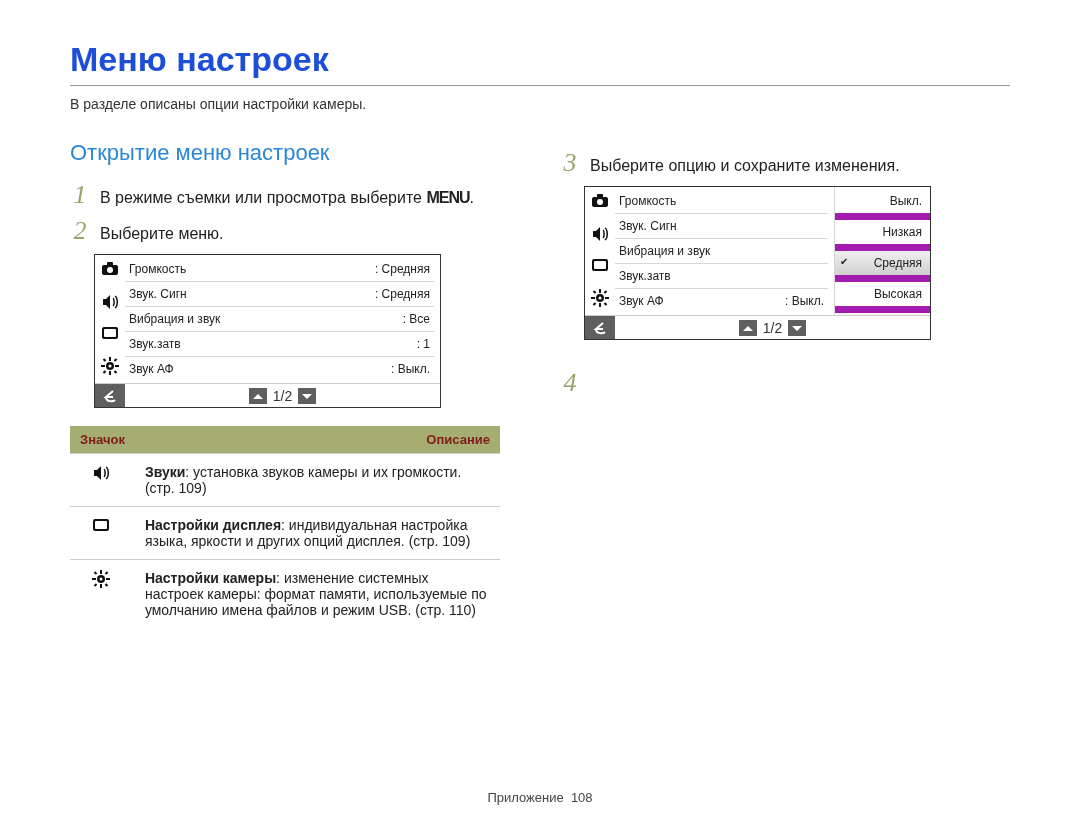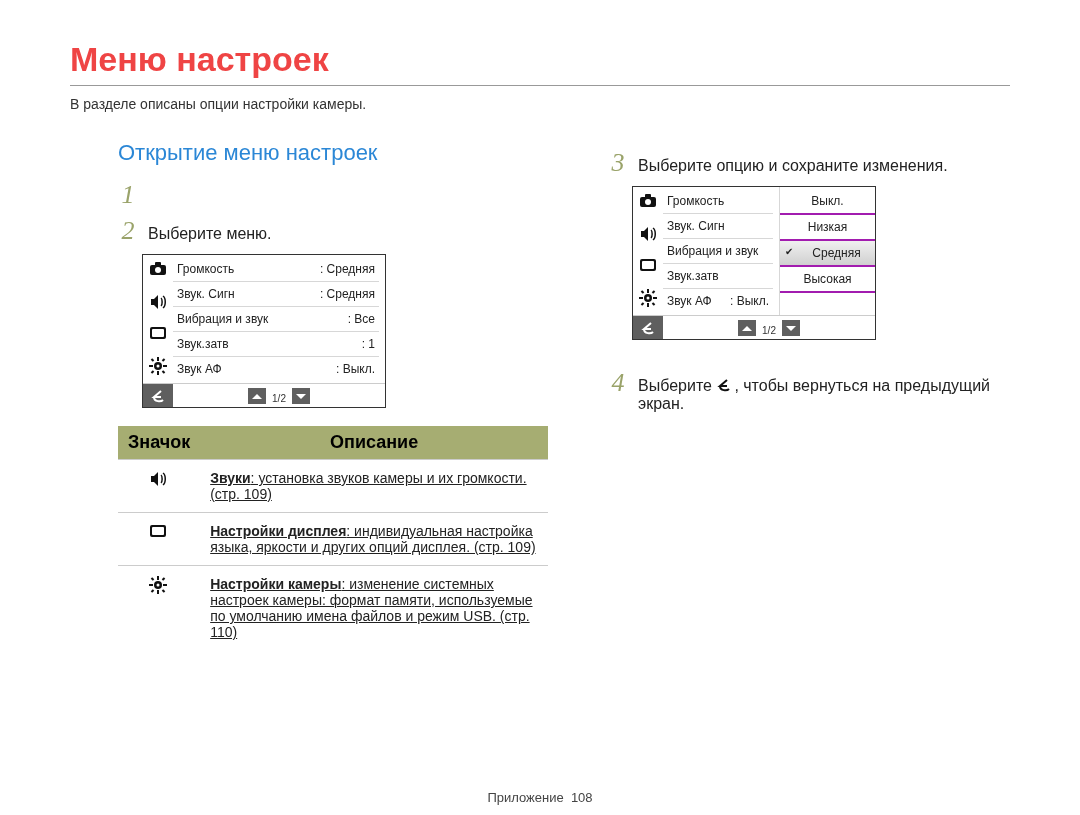--- a/index.html
+++ b/index.html
@@ -11,40 +11,40 @@
     background: #fff;
     font-family: Arial, "Helvetica Neue", sans-serif;
     color: #222;
     font-size: 15px;
     position: relative;
   }
   .page {
     padding: 40px 70px 0 70px;
   }
   h1.title {
-    color: #ef4444;
+    color: #1d4ed8;
     font-size: 34px;
     font-weight: 700;
     margin: 0 0 6px 0;
   }
   hr.title-rule {
     border: none;
     border-top: 1px solid #999;
     margin: 0 0 10px 0;
   }
   .subtitle {
     font-size: 14px;
     color: #333;
     margin: 0 0 28px 0;
   }
   .columns {
     display: flex;
     gap: 40px;
   }
-  .col { flex: 1; min-width: 0; margin-left: 48px; }
+  .col { flex: 1; min-width: 0; }
   h2.section {
     color: #2b87d6;
     font-size: 22px;
     font-weight: 400;
     margin: 0 0 16px 0;
   }
   .step {
     display: flex;
     align-items: baseline;
     gap: 10px;
@@ -69,21 +69,21 @@
   }
   .return-glyph {
     display: inline-block;
     width: 18px; height: 16px; vertical-align: -2px;
   }
 
   
   .screen {
     margin: 8px 0 18px 24px;
     border: 1px solid #333;
-    width: 244px;
+    width: 347px;
     background: #fff;
     font-size: 12px;
     color: #222;
   }
   .screen-body { display: flex; }
   .screen-icons {
     width: 30px;
     display: flex;
     flex-direction: column;
     align-items: center;
@@ -108,39 +108,39 @@
     height: 24px;
   }
   .footer-back {
     width: 30px; height: 100%;
     background: #5f5f5f;
     display:flex; align-items:center; justify-content:center;
   }
   .footer-pager {
     flex:1; display:flex; justify-content:center; align-items:flex-end;
     gap:6px;
-    font-size: 10px;
+    font-size: 14px;
     color:#333;
   }
   .pager-btn {
     background:#5f5f5f; width:18px; height:16px;
     display:inline-flex; align-items:center; justify-content:center;
   }
 
   
   .screen.with-options .screen-list { flex: 1; }
   .options-col {
     width: 96px;
     padding: 2px 0;
     border-left: 1px solid #d7d7d7;
   }
   .opt {
     padding: 5px 8px;
-    border-bottom: 2px solid #a21caf;
-    text-align: center;
+    border-bottom: 7px solid #a21caf;
+    text-align: right;
     font-size: 12px;
   }
   .opt.selected {
     background: linear-gradient(#f0f0f0,#d0d0d0);
     position: relative;
     padding-left: 26px;
   }
   .opt.selected::before {
     content: "✔";
     position: absolute;
@@ -151,30 +151,29 @@
 
   
   table.desc {
     border-collapse: collapse;
     width: 430px;
     margin: 14px 0 0 0;
     font-size: 14px;
   }
   table.desc th {
     background: #a6ad72;
-    color: #000000;
+    color: #7f1d1d;
     font-weight: 700;
-    text-align: center;
+    text-align: right;
     padding: 6px 10px;
-    font-size: 18px;
+    font-size: 13px;
   }
   table.desc td {
     padding: 10px 10px;
     vertical-align: top;
-    text-decoration: underline;
   }
   table.desc tr + tr td { border-top: 1px solid #ccc; }
   table.desc td.icon { width: 50px; text-align: center; }
   .b { font-weight: 700; }
 
   .footer-page {
     position: absolute;
     bottom: 10px;
     left: 0; right: 0;
     text-align: center;
@@ -240,20 +239,23 @@
   <hr class="title-rule">
   <p class="subtitle">В разделе описаны опции настройки камеры.</p>
 
   <div class="columns">
 
     <div class="col">
       <h2 class="section">Открытие меню настроек</h2>
 
       <div class="step">
         <span class="step-num">1</span>
+        <span class="step-text">
+          <span>В режиме съемки или просмотра выберите </span><span class="menu-glyph">MENU</span>.
+        </span>
       </div>
 
       <div class="step">
         <span class="step-num">2</span>
         <span class="step-text">Выберите меню.</span>
       </div>
 
       <div class="screen">
         <div class="screen-body">
           <div class="screen-icons">
@@ -427,25 +429,20 @@
                 <svg width="16" height="14">
                   <use href="#ic-down"></use>
                 </svg>
               </span>
           </span>
         </div>
       </div>
 
       <div class="step" style="margin-top:30px">
         <span class="step-num">4</span>
-        <span class="step-text">
-          <span>Выберите </span><span class="ic"><svg class="return-glyph" width="18" height="16">
-                <use href="#ic-back-dark"></use>
-              </svg></span><span>, чтобы вернуться на предыдущий экран.</span>
-        </span>
       </div>
     </div>
   </div>
 </div>
 
 <div class="footer-page">
   <span>Приложение</span>&nbsp;&nbsp;<span>108</span>
 </div>
 
 </body></html>

